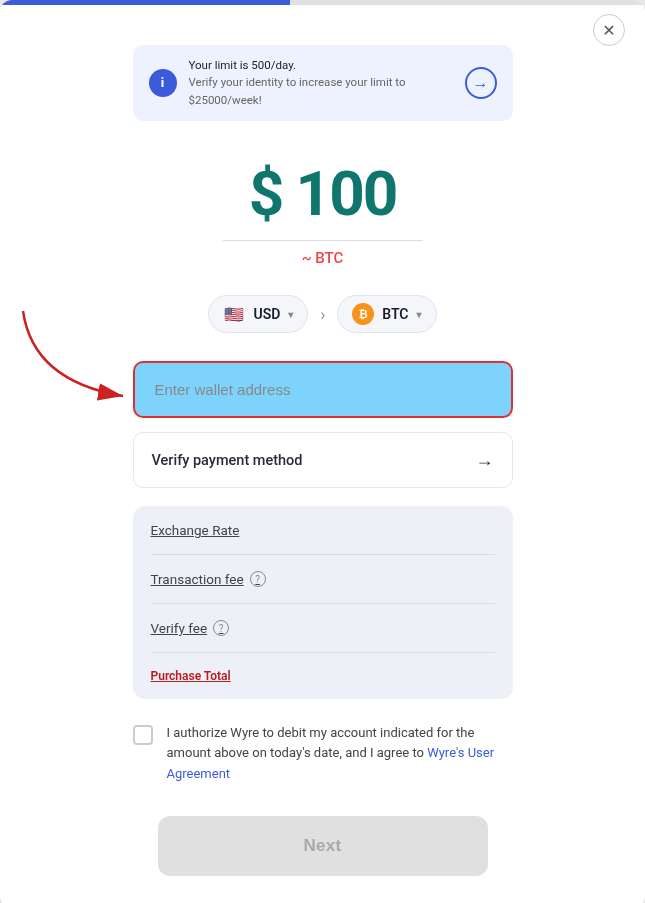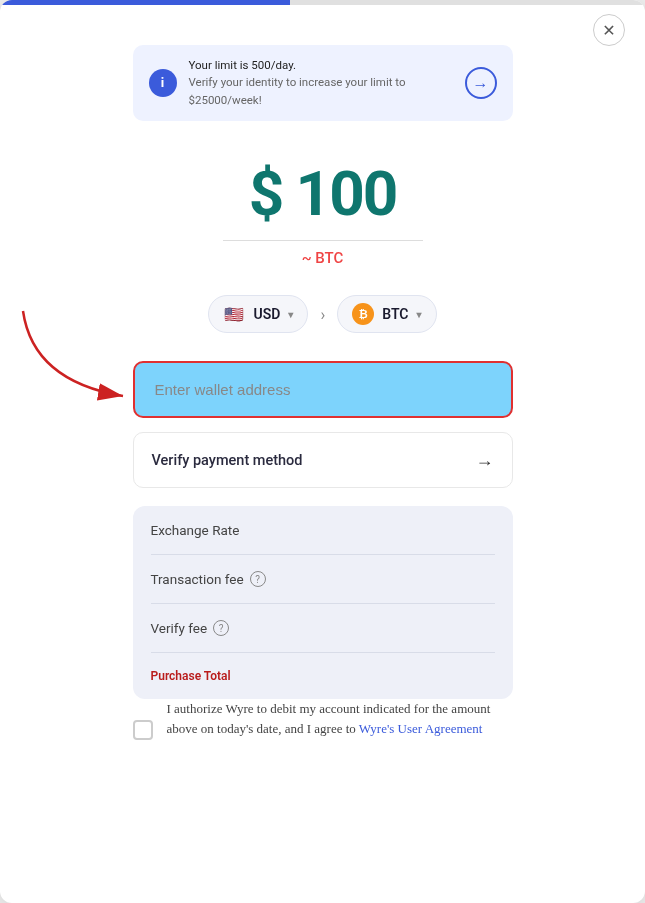--- a/index.html
+++ b/index.html
@@ -274,20 +274,21 @@
       background: #d8dce8;
       margin: 0 18px;
     }
 
     .fee-label {
       font-size: 13.5px;
       color: #444;
       display: flex;
       align-items: center;
       gap: 6px;
+      text-decoration: underline;
     }
 
     .fee-label.bold {
       font-weight: 600;
       color: #b91c1c;
       font-size: 12px;
     }
 
     .question-circle {
       width: 16px;
@@ -298,24 +299,24 @@
       align-items: center;
       justify-content: center;
       font-size: 10px;
       color: #888;
       cursor: pointer;
     }
 
     .authorize-row {
       width: 100%;
       max-width: 380px;
-      display: flex;
-      align-items: flex-end;
+      margin-top: 24px;
+      display: flex;
+      align-items: flex-start;
       gap: 14px;
-      font-family: Liberation Serif, serif;
     }
 
     .checkbox-box {
       width: 20px;
       height: 20px;
       border: 2px solid #ccc;
       border-radius: 4px;
       flex-shrink: 0;
       margin-top: 2px;
       cursor: pointer;
@@ -432,15 +433,16 @@
       </div>
     </div>
 
     <div class="authorize-row">
       <div class="checkbox-box"></div>
       <div class="authorize-text">
         <span>I authorize Wyre to debit my account indicated for the amount above on today's date, and I agree to </span><a class="authorize-link" href="#">Wyre's User Agreement</a>
       </div>
     </div>
 
+    <button class="next-button">Next</button>
 
   </div>
 </div>
 
 </body></html>

